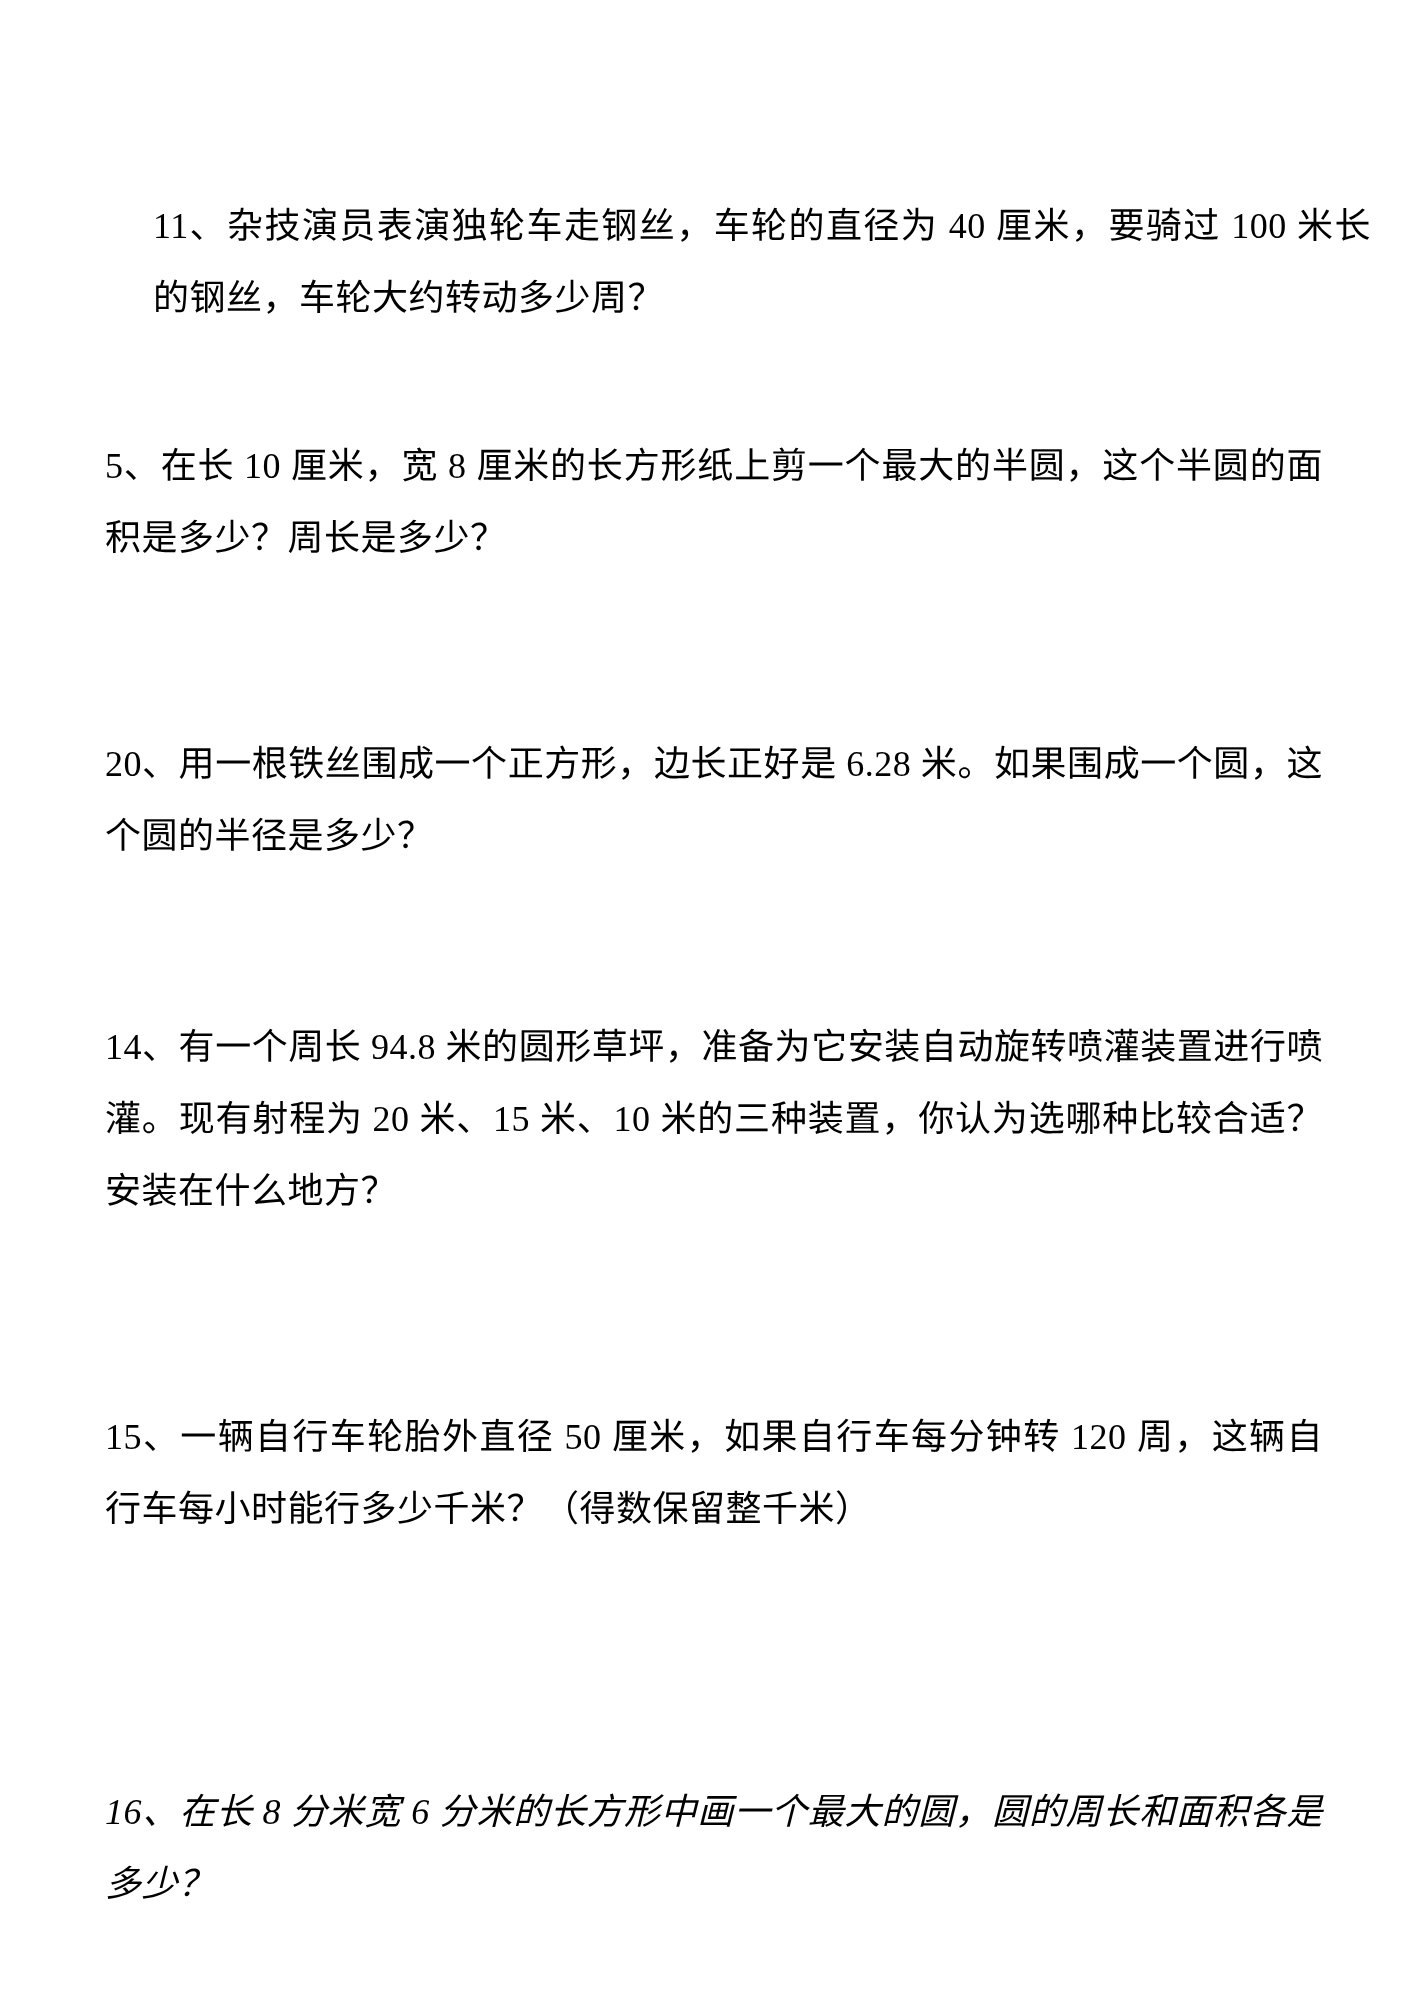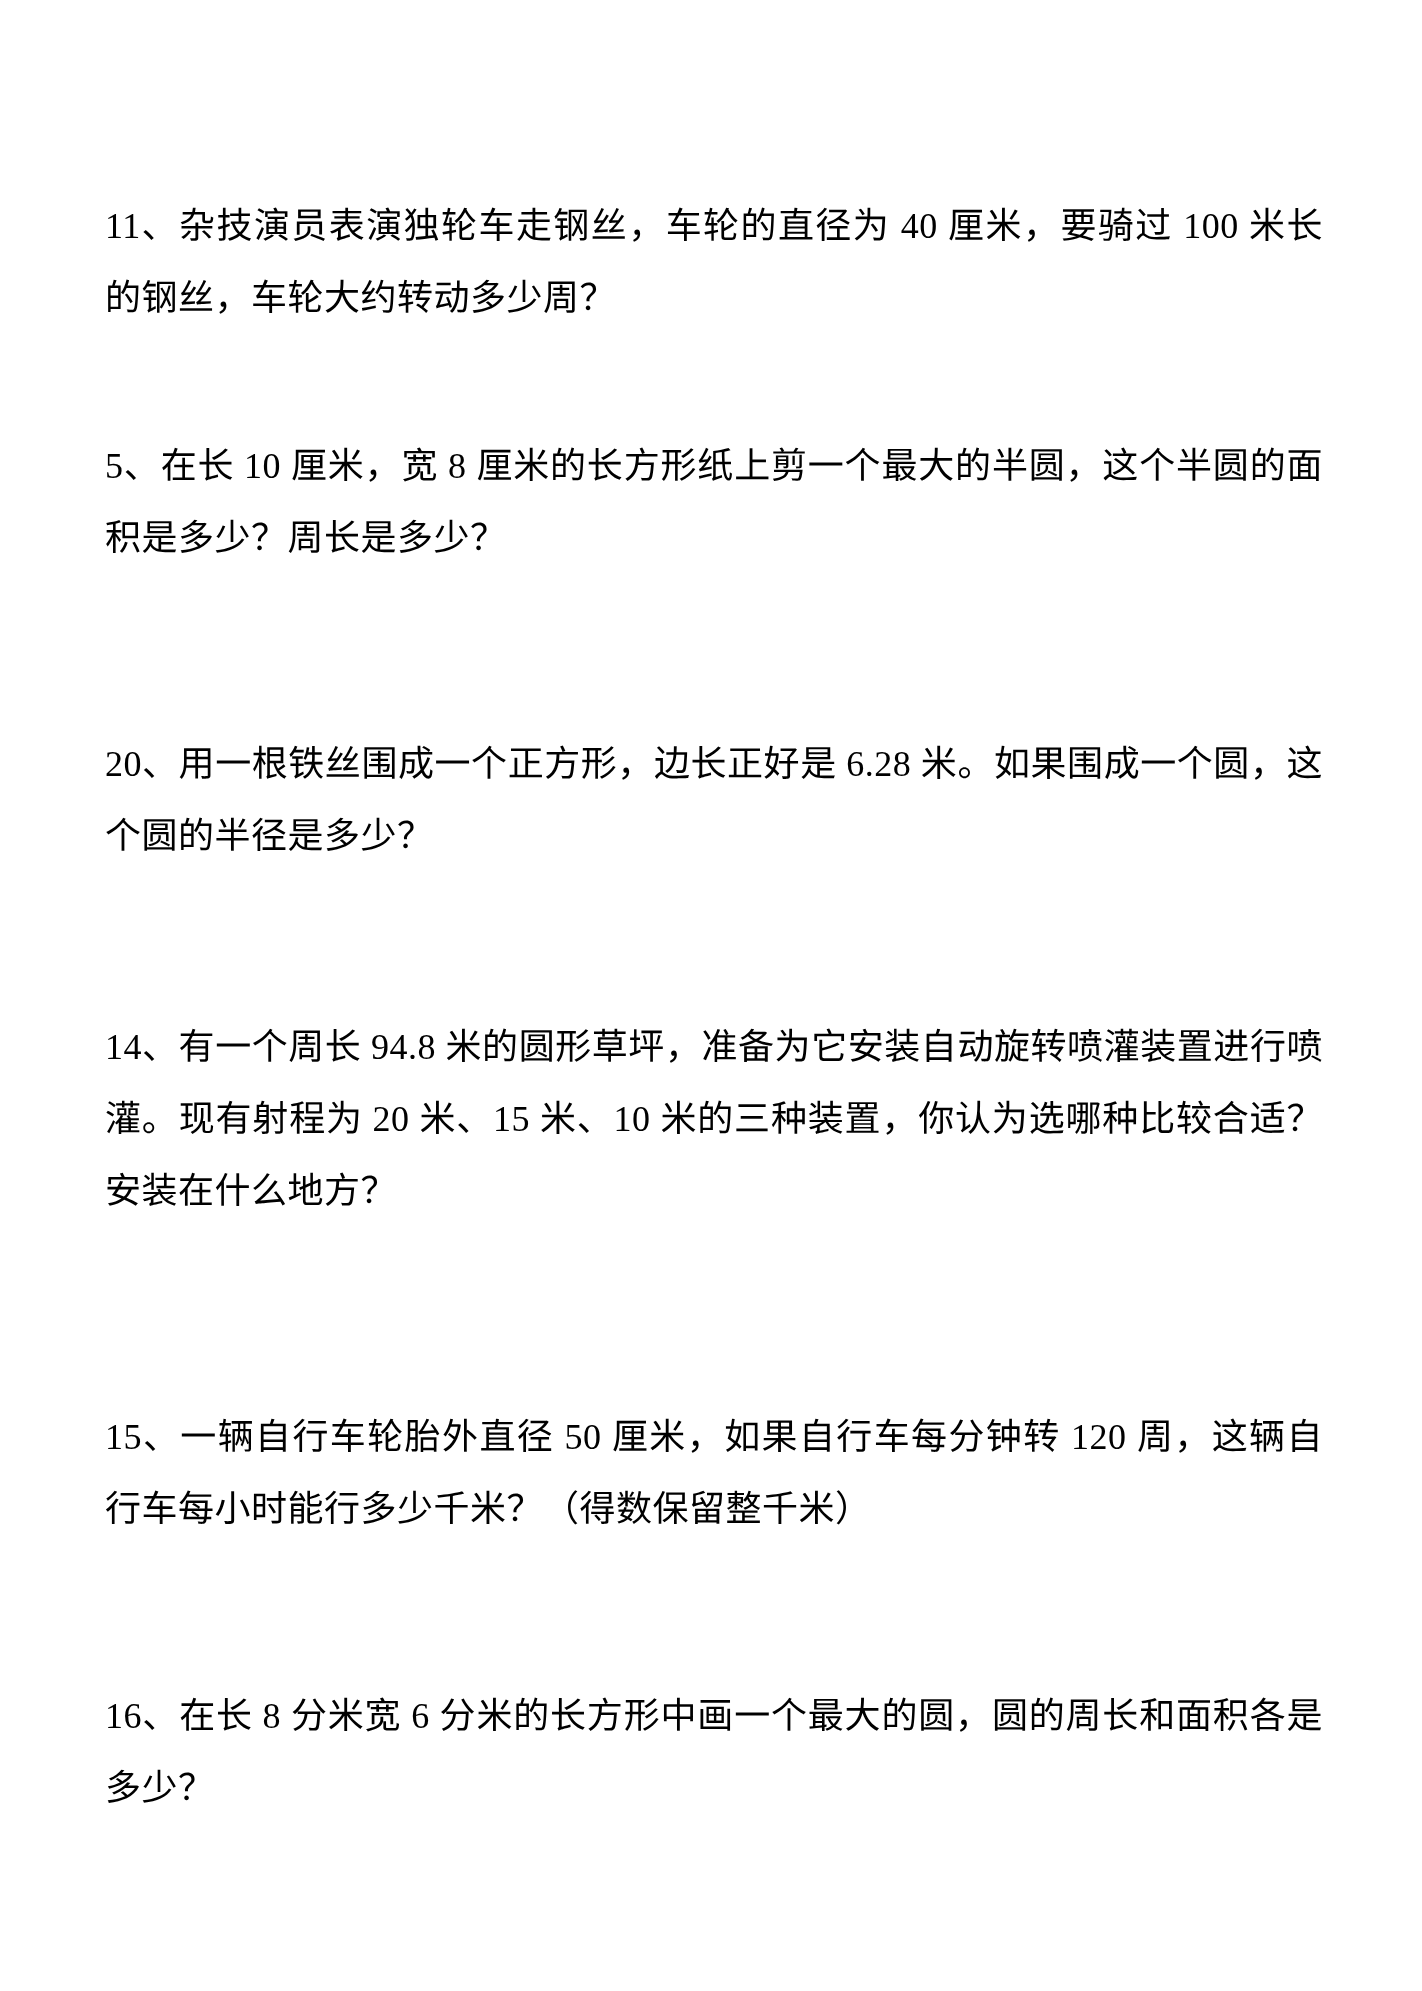--- a/index.html
+++ b/index.html
@@ -19,26 +19,26 @@
   .problem {
     position: absolute;
     left: 105px;
     width: 1218px;
     font-size: 36px;
     line-height: 72px;
     text-align: justify;
     letter-spacing: 0.5px;
     white-space: normal;
   }
-  .problem-11 { top: 154px; }
+  .problem-11 { top: 154px; margin-left: 48px; }
   .problem-12 { top: 394px; }
   .problem-13 { top: 692px; }
   .problem-14 { top: 975px; }
   .problem-15 { top: 1365px; }
-  .problem-16 { top: 1644px; }
+  .problem-16 { top: 1740px; font-style: italic; }
 </style>
 </head>
 <body>
 
 <div class="page">
   <p class="problem problem-11">11、杂技演员表演独轮车走钢丝，车轮的直径为 40 厘米，要骑过 100 米长的钢丝，车轮大约转动多少周？</p>
 
   <p class="problem problem-12">5、在长 10 厘米，宽 8 厘米的长方形纸上剪一个最大的半圆，这个半圆的面积是多少？周长是多少？</p>
 
   <p class="problem problem-13">20、用一根铁丝围成一个正方形，边长正好是 6.28 米。如果围成一个圆，这个圆的半径是多少？</p>

